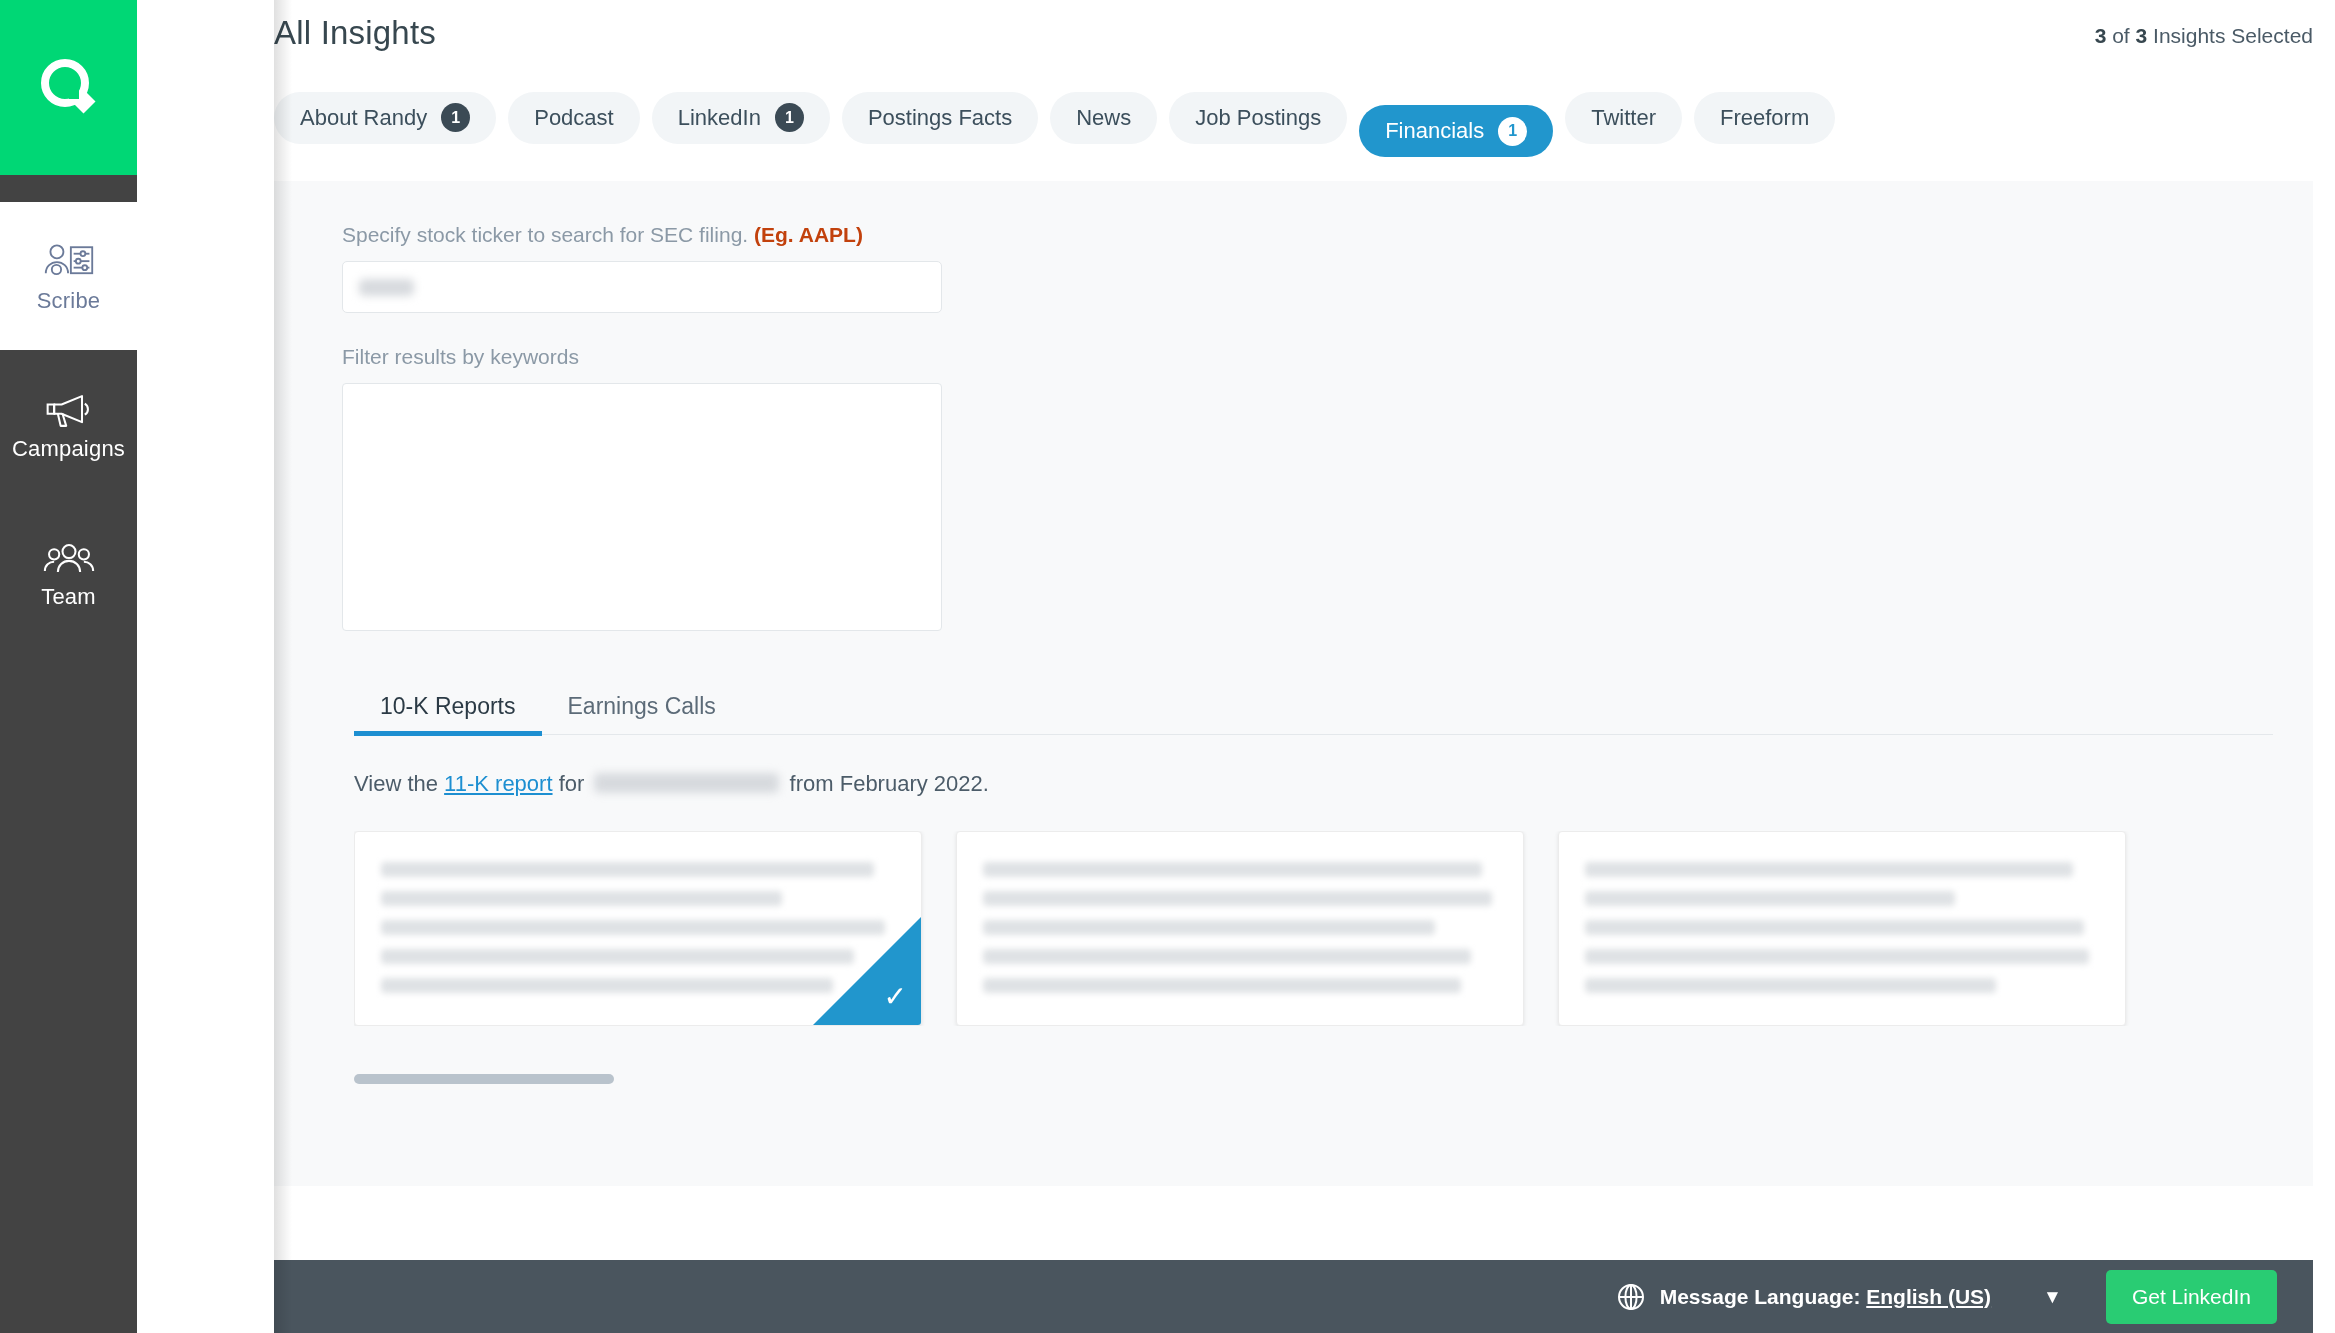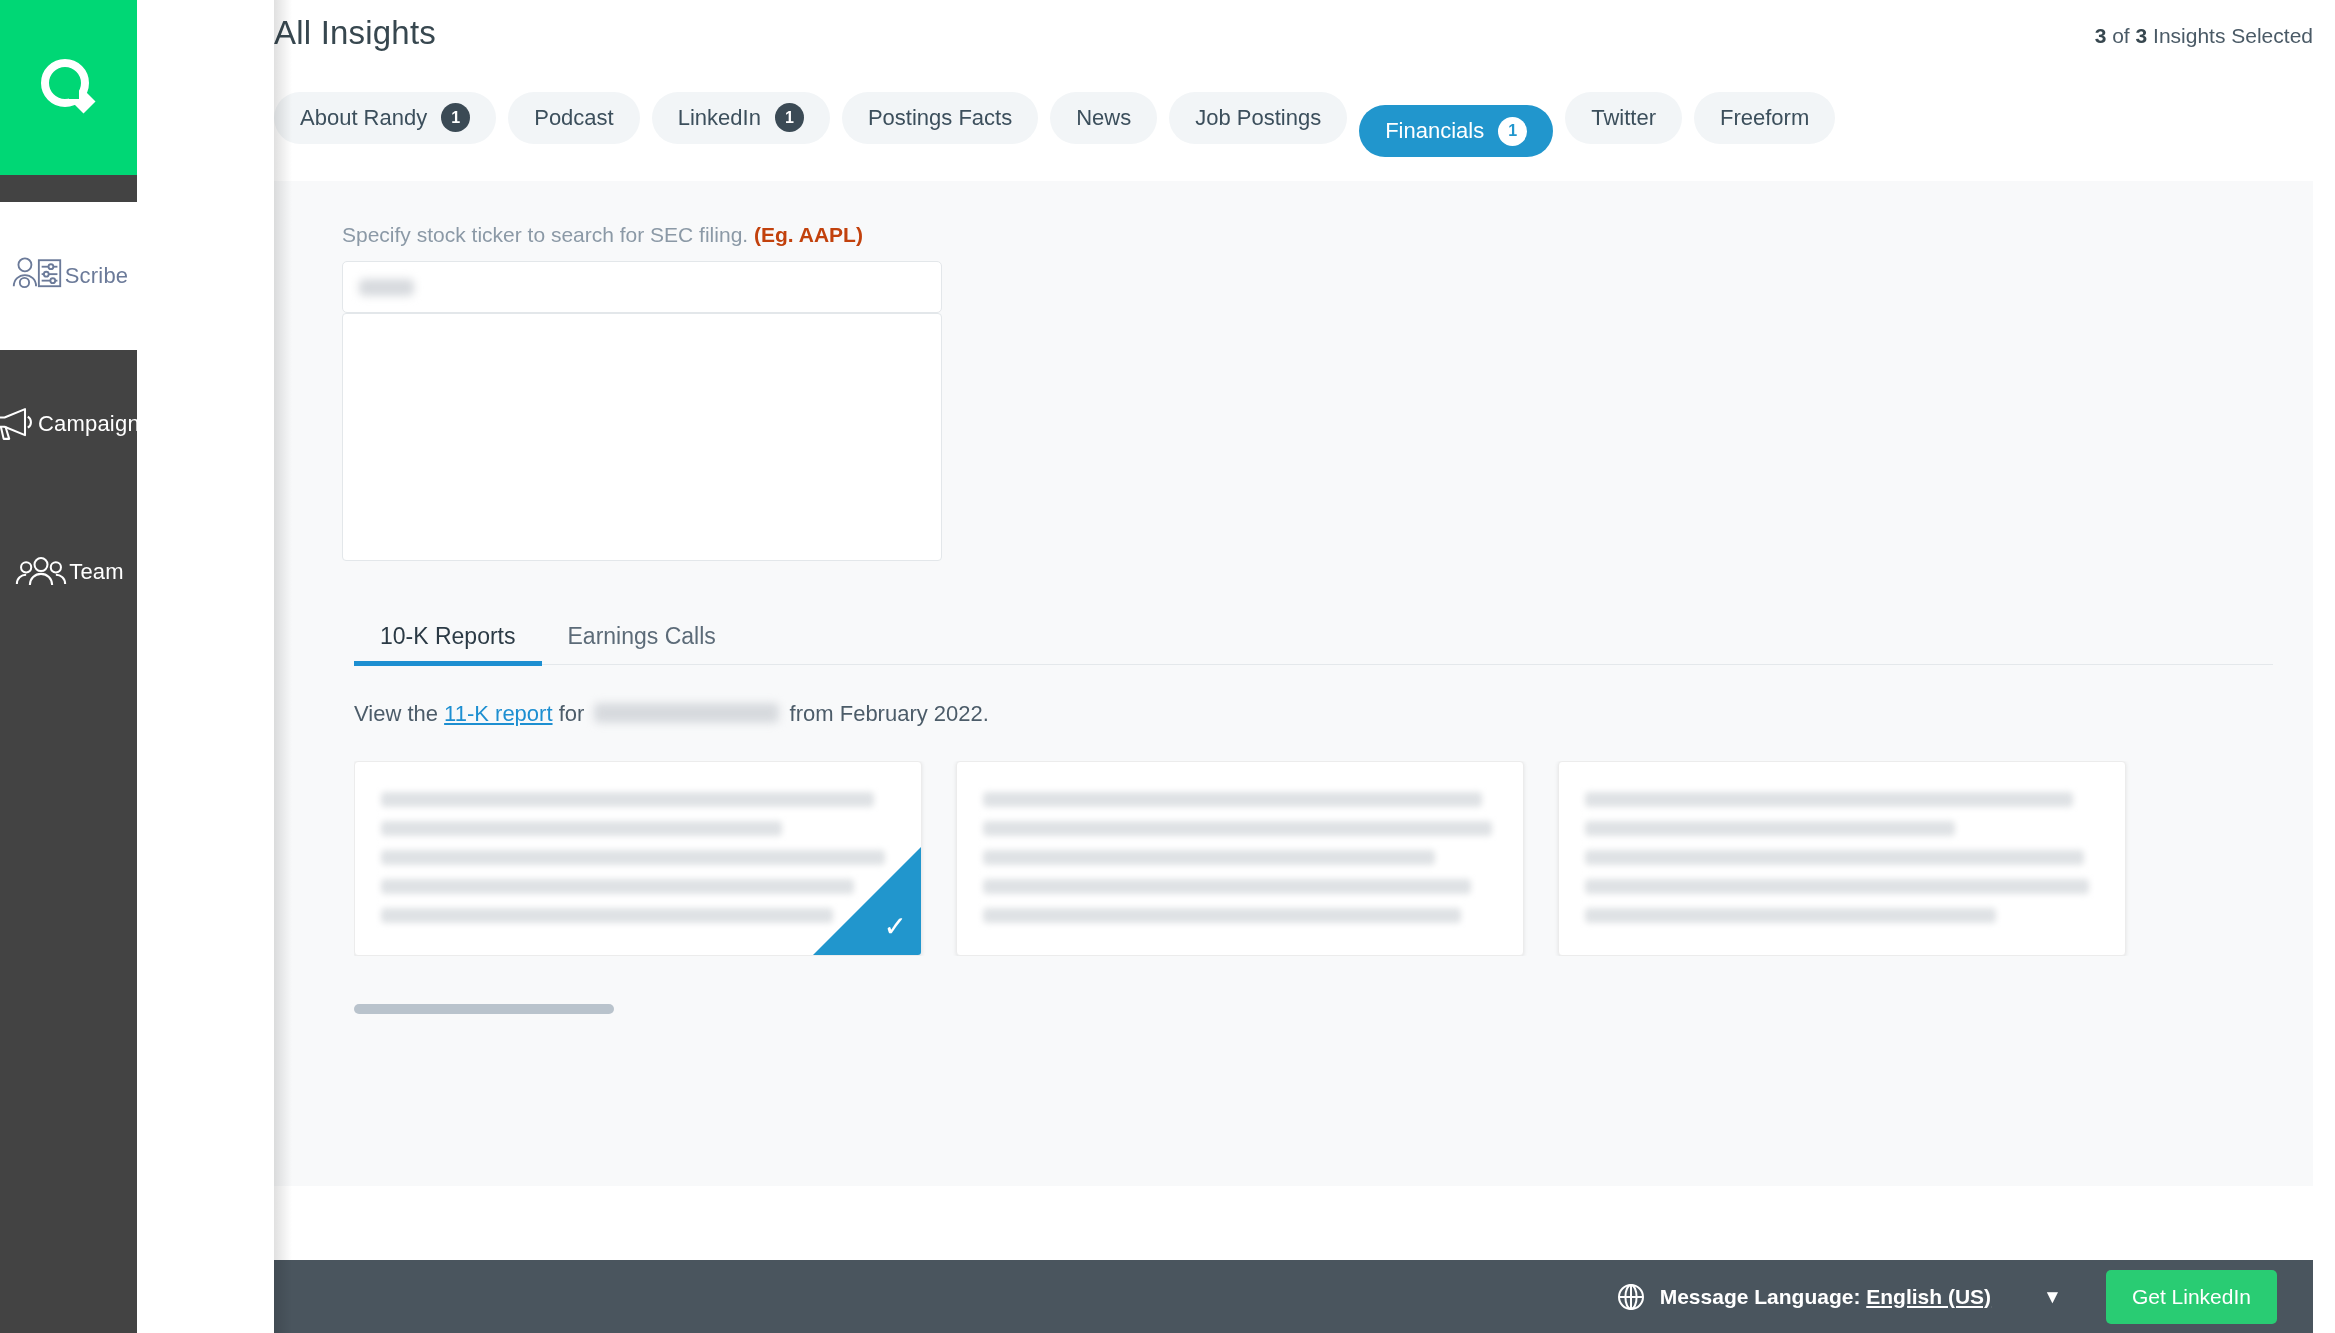--- a/index.html
+++ b/index.html
@@ -19,21 +19,21 @@
     flex: 0 0 137px;
     position: relative; z-index: 5;
   }
   .logo-box {
     height: 175px; background: #00D775;
     display: flex; align-items: center; justify-content: center;
   }
   .logo-mark { width: 72px; height: 72px; position: relative; }
   .nav-item {
     height: 148px;
-    display: flex; flex-direction: row;
+    display: flex; flex-direction: column;
     align-items: center; justify-content: center;
     cursor: pointer;
   }
   .nav-item .nav-icon { width: 56px; height: 50px; display:flex; align-items:center; justify-content:center; }
   .nav-item .nav-label {
     font-size: 22px; color: #ffffff; letter-spacing: .2px;
   }
   .nav-item.active { background: #ffffff; }
   .nav-item.active .nav-label { color: #6b7a99; }
   .nav-spacer-top { height: 27px; }
@@ -321,20 +321,21 @@
 
       <div class="field-block">
         <div class="field-label">
           <span>Specify stock ticker to search for SEC filing.</span>
           <b>(Eg. AAPL)</b>
         </div>
         <div class="ticker-input">
           <span class="redact redact-ticker"></span>
         </div>
 
+        <div class="field-label keywords-label">Filter results by keywords</div>
         <div class="keywords-box"></div>
       </div>
 
       <div class="subtabs">
         <div class="subtab active">
           <span>10-K Reports</span>
         </div>
         <div class="subtab">
           <span>Earnings Calls</span>
         </div>

